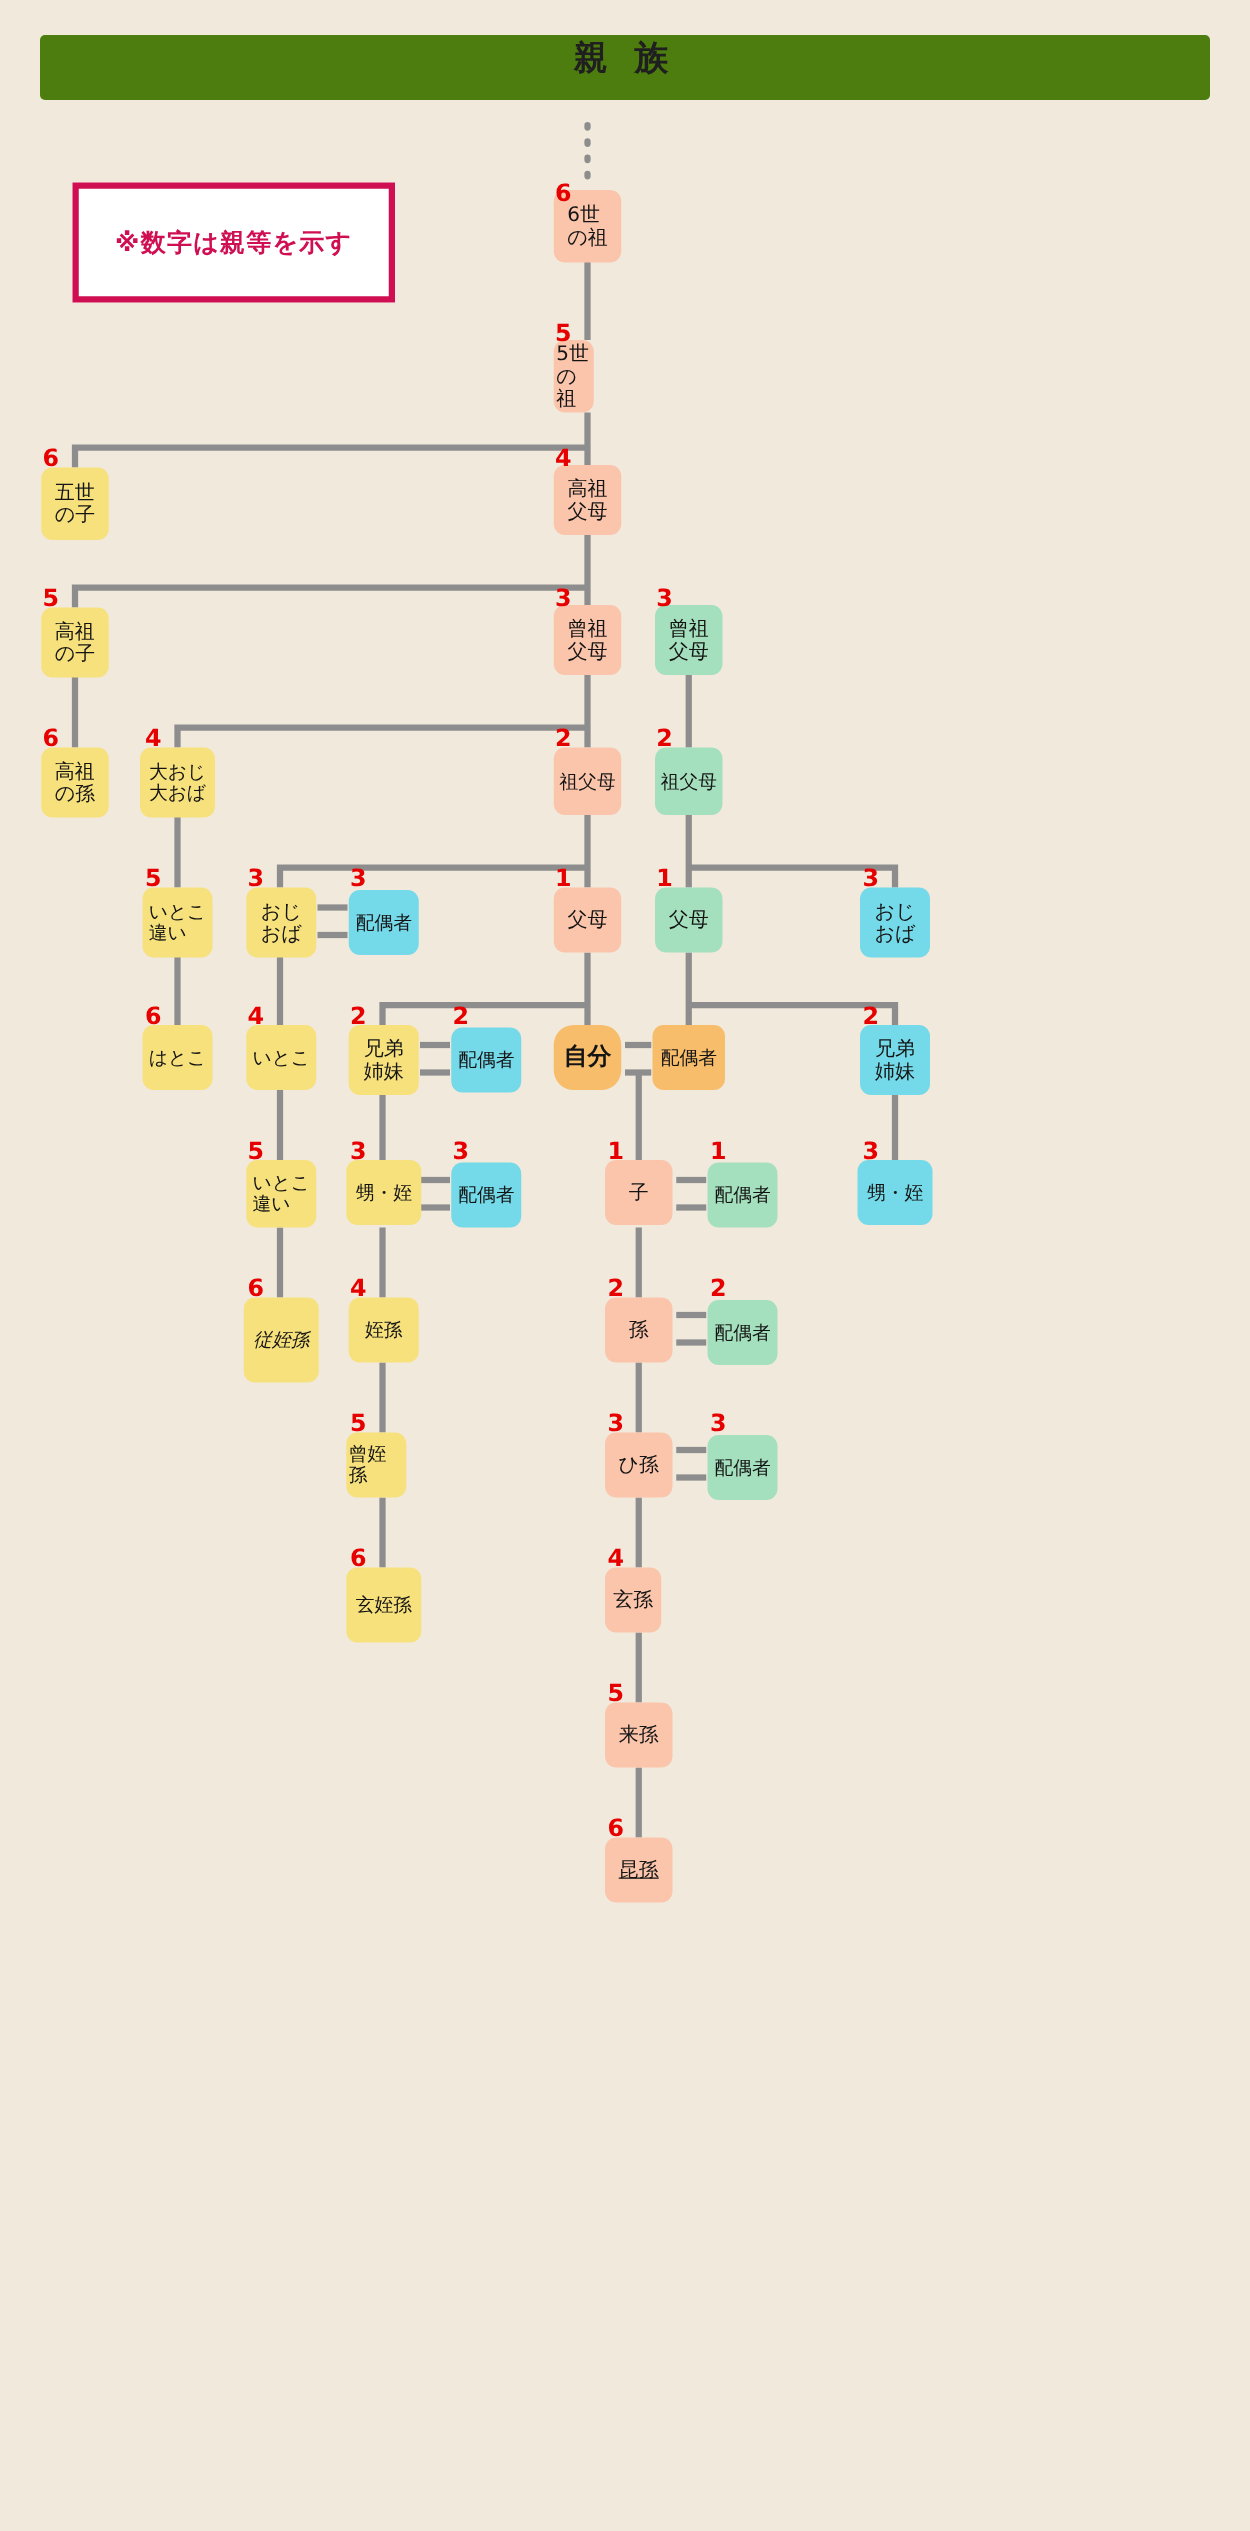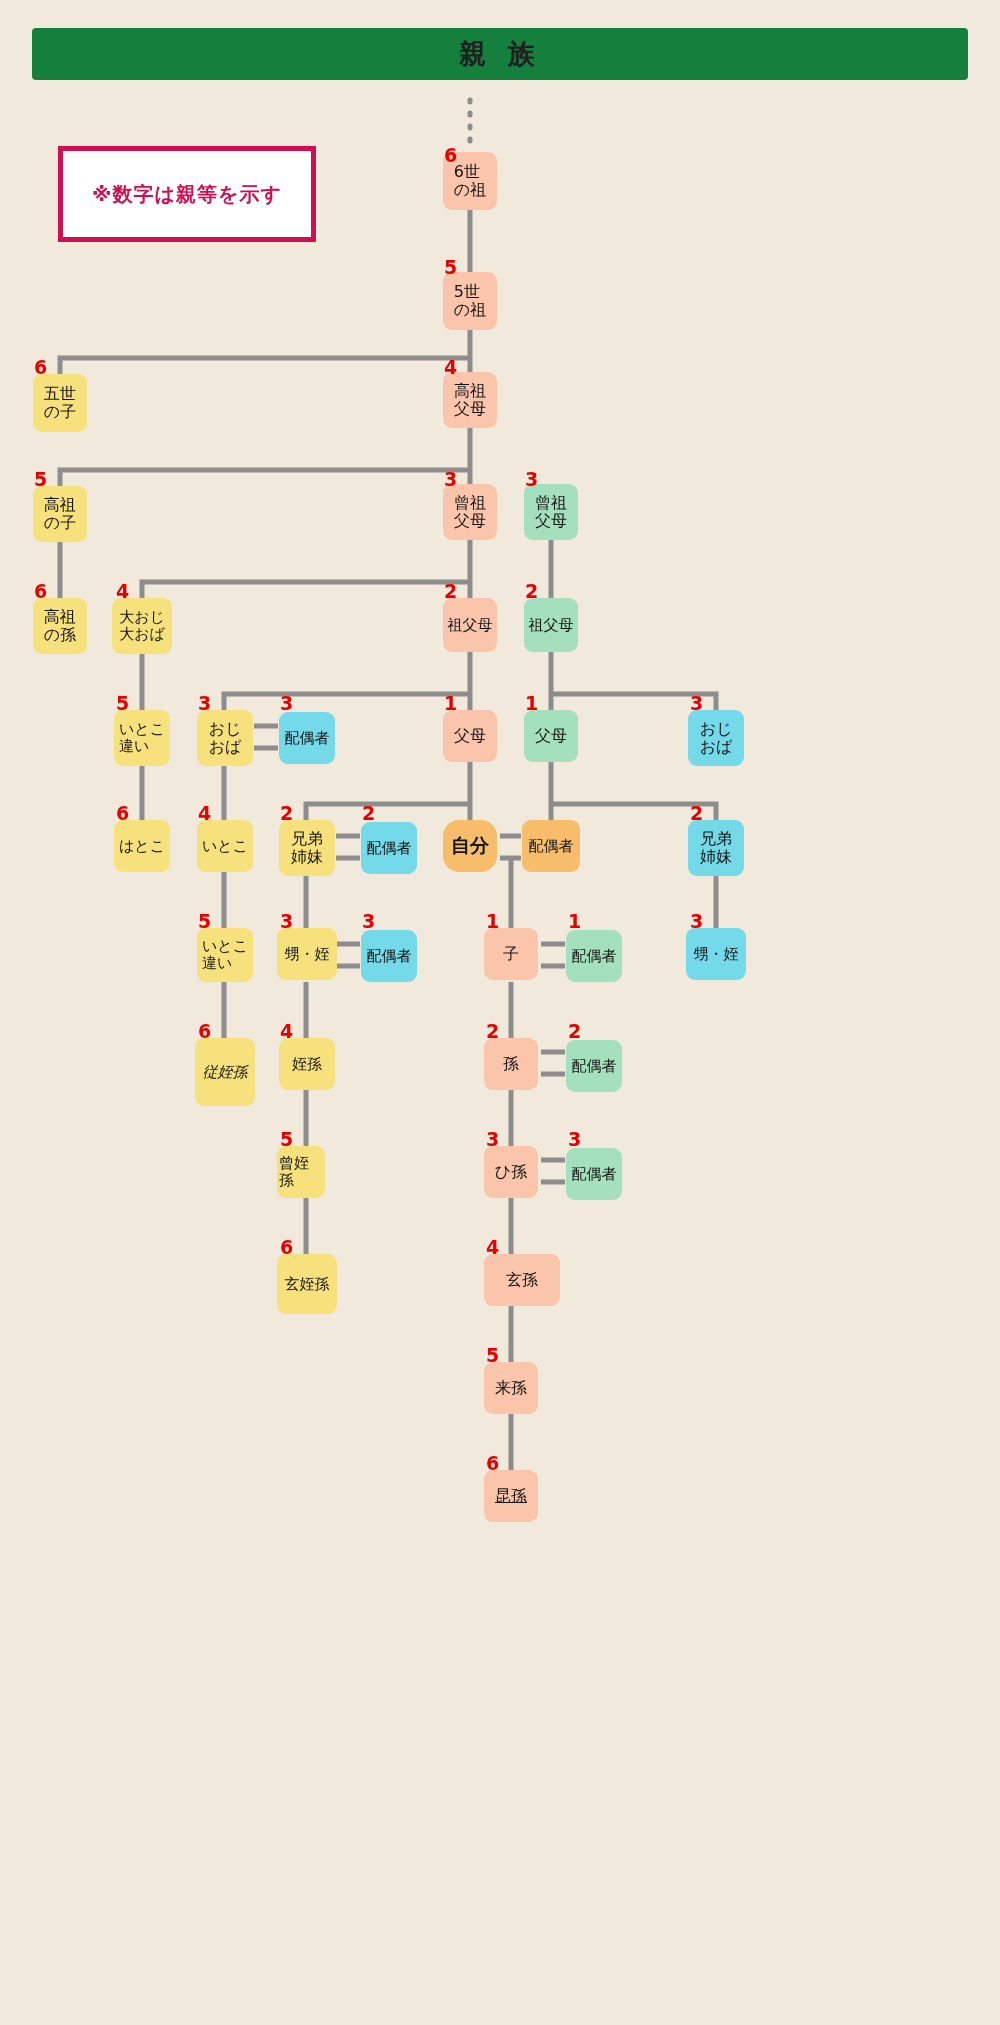--- a/index.html
+++ b/index.html
@@ -7,22 +7,22 @@
     width:1000px;height:2025px;
     background:#f1e9dc;
     font-family:"DejaVu Sans","Liberation Sans",sans-serif;
     position:relative;overflow:hidden;
   }
   #stage{position:absolute;left:0;top:0;width:1000px;height:2025px;}
 
   
   .title-bar{
     position:absolute;left:32px;top:28px;width:936px;height:52px;
-    background:#15803d;border-radius:4px;
-    display:flex;align-items:center;justify-content:center;
+    background:#4d7c0f;border-radius:4px;
+    display:flex;justify-content:center;
   }
   .title-bar .title-text{
     font-size:27px;font-weight:bold;color:#1f1f1f;letter-spacing:6px;
   }
 
   
   .legend{
     position:absolute;left:58px;top:146px;width:258px;height:96px;
     background:#ffffff;border:5px solid #cf0f52;
     display:flex;align-items:center;justify-content:center;
@@ -151,21 +151,21 @@
     <line class="spouse" x1="541" y1="1074" x2="565" y2="1074"></line>
     <line class="spouse" x1="541" y1="1160" x2="565" y2="1160"></line>
     <line class="spouse" x1="541" y1="1182" x2="565" y2="1182"></line>
   </svg>
 
   <div class="node salmon two-line" style="left:443px;top:152px;width:54px;height:58px;">
     <span class="lbl">6世<br>の祖</span>
     </div>
   <div class="deg" style="left:444px;top:146px;">6</div>
 
-  <div class="node salmon two-line" style="left:443px;top:272px;width:54px;height:58px;">
+  <div class="node salmon two-line" style="left:443px;top:272px;width:32px;height:58px;">
     <span class="lbl">5世<br>の祖</span>
     </div>
   <div class="deg" style="left:444px;top:258px;">5</div>
 
   <div class="node salmon two-line" style="left:443px;top:372px;width:54px;height:56px;">
     <span class="lbl">高祖<br>父母</span>
     </div>
   <div class="deg" style="left:444px;top:358px;">4</div>
 
   <div class="node salmon two-line" style="left:443px;top:484px;width:54px;height:56px;">
@@ -334,21 +334,21 @@
   <div class="node salmon" style="left:484px;top:1146px;width:54px;height:52px;">
     <span class="lbl">ひ孫</span>
     </div>
   <div class="deg" style="left:486px;top:1130px;">3</div>
 
   <div class="node green small" style="left:566px;top:1148px;width:56px;height:52px;">
     <span class="lbl">配偶者</span>
     </div>
   <div class="deg" style="left:568px;top:1130px;">3</div>
 
-  <div class="node salmon" style="left:484px;top:1254px;width:76px;height:52px;">
+  <div class="node salmon" style="left:484px;top:1254px;width:45px;height:52px;">
     <span class="lbl">玄孫</span>
     </div>
   <div class="deg" style="left:486px;top:1238px;">4</div>
 
   <div class="node salmon" style="left:484px;top:1362px;width:54px;height:52px;">
     <span class="lbl">来孫</span>
     </div>
   <div class="deg" style="left:486px;top:1346px;">5</div>
 
   <div class="node salmon" style="left:484px;top:1470px;width:54px;height:52px;text-decoration:underline;">

